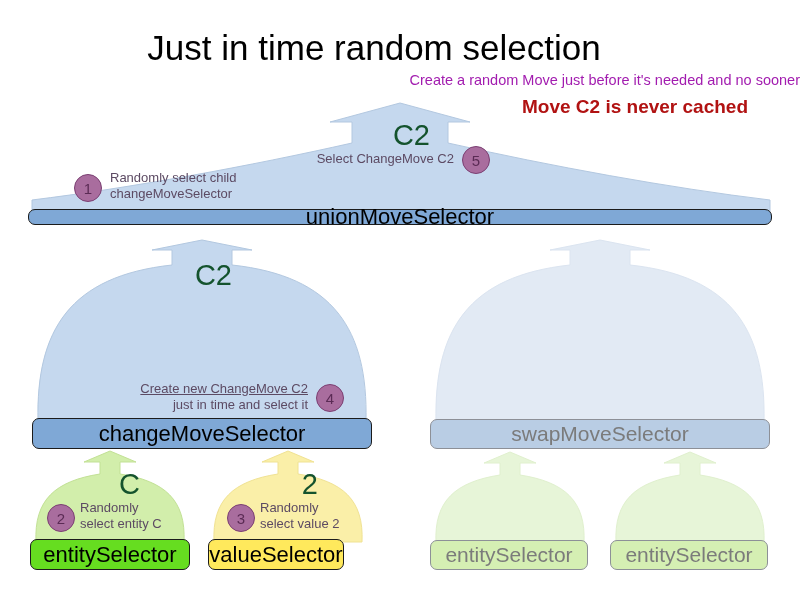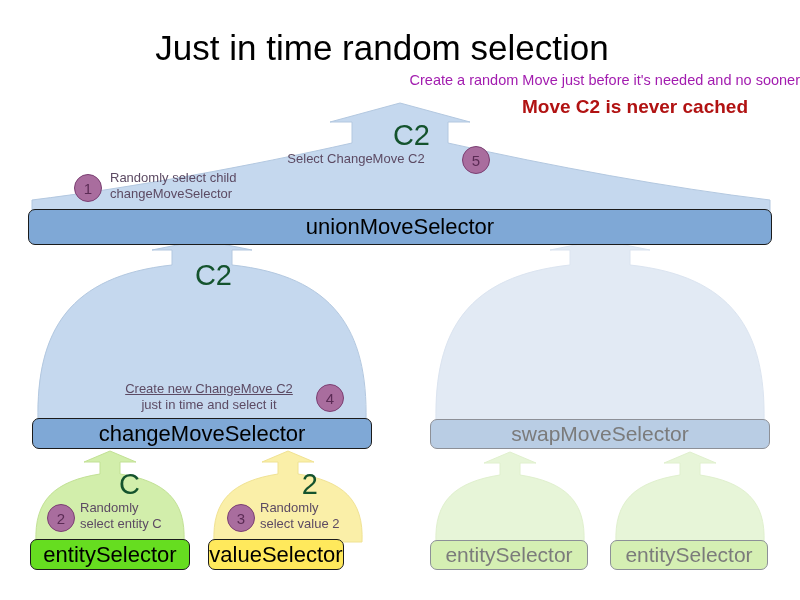--- a/index.html
+++ b/index.html
@@ -19,21 +19,20 @@
   }
   .ttl {
     position: absolute;
     left: 0;
     top: 28px;
     width: 748px;
     text-align: center;
     font-size: 35px;
     color: #000000;
     white-space: nowrap;
-    margin-left: 8px;
   }
   .sub {
     position: absolute;
     left: 0;
     top: 72px;
     width: 800px;
     text-align: right;
     font-size: 14.5px;
     color: #a21caf;
     white-space: nowrap;
@@ -59,21 +58,21 @@
   .nodebox {
     position: absolute;
     box-sizing: border-box;
     border-radius: 7px;
     display: flex;
     align-items: center;
     justify-content: center;
     white-space: nowrap;
   }
   .nodebox.union {
-    left: 28px; top: 209px; width: 744px; height: 36px;
+    left: 28px; top: 209px; width: 744px; height: 16px;
     background: #7fa8d6;
     border: 1.6px solid #1b1b1b;
     font-size: 22px;
     color: #000000;
   }
   .nodebox.change {
     left: 32px; top: 418px; width: 340px; height: 31px;
     background: #7fa8d6;
     border: 1.6px solid #1b1b1b;
     font-size: 22px;
@@ -122,21 +121,21 @@
     white-space: nowrap;
   }
   .ann {
     position: absolute;
     font-size: 13px;
     color: #5c4a63;
     line-height: 16px;
     white-space: nowrap;
   }
   .ann.r {
-    text-align: center;
+    text-align: right;
   }
   .badge {
     position: absolute;
     width: 26px;
     height: 26px;
     border-radius: 50%;
     background: #a96d9e;
     border: 1.4px solid #7b3f72;
     color: #5b2b55;
     font-size: 15px;

